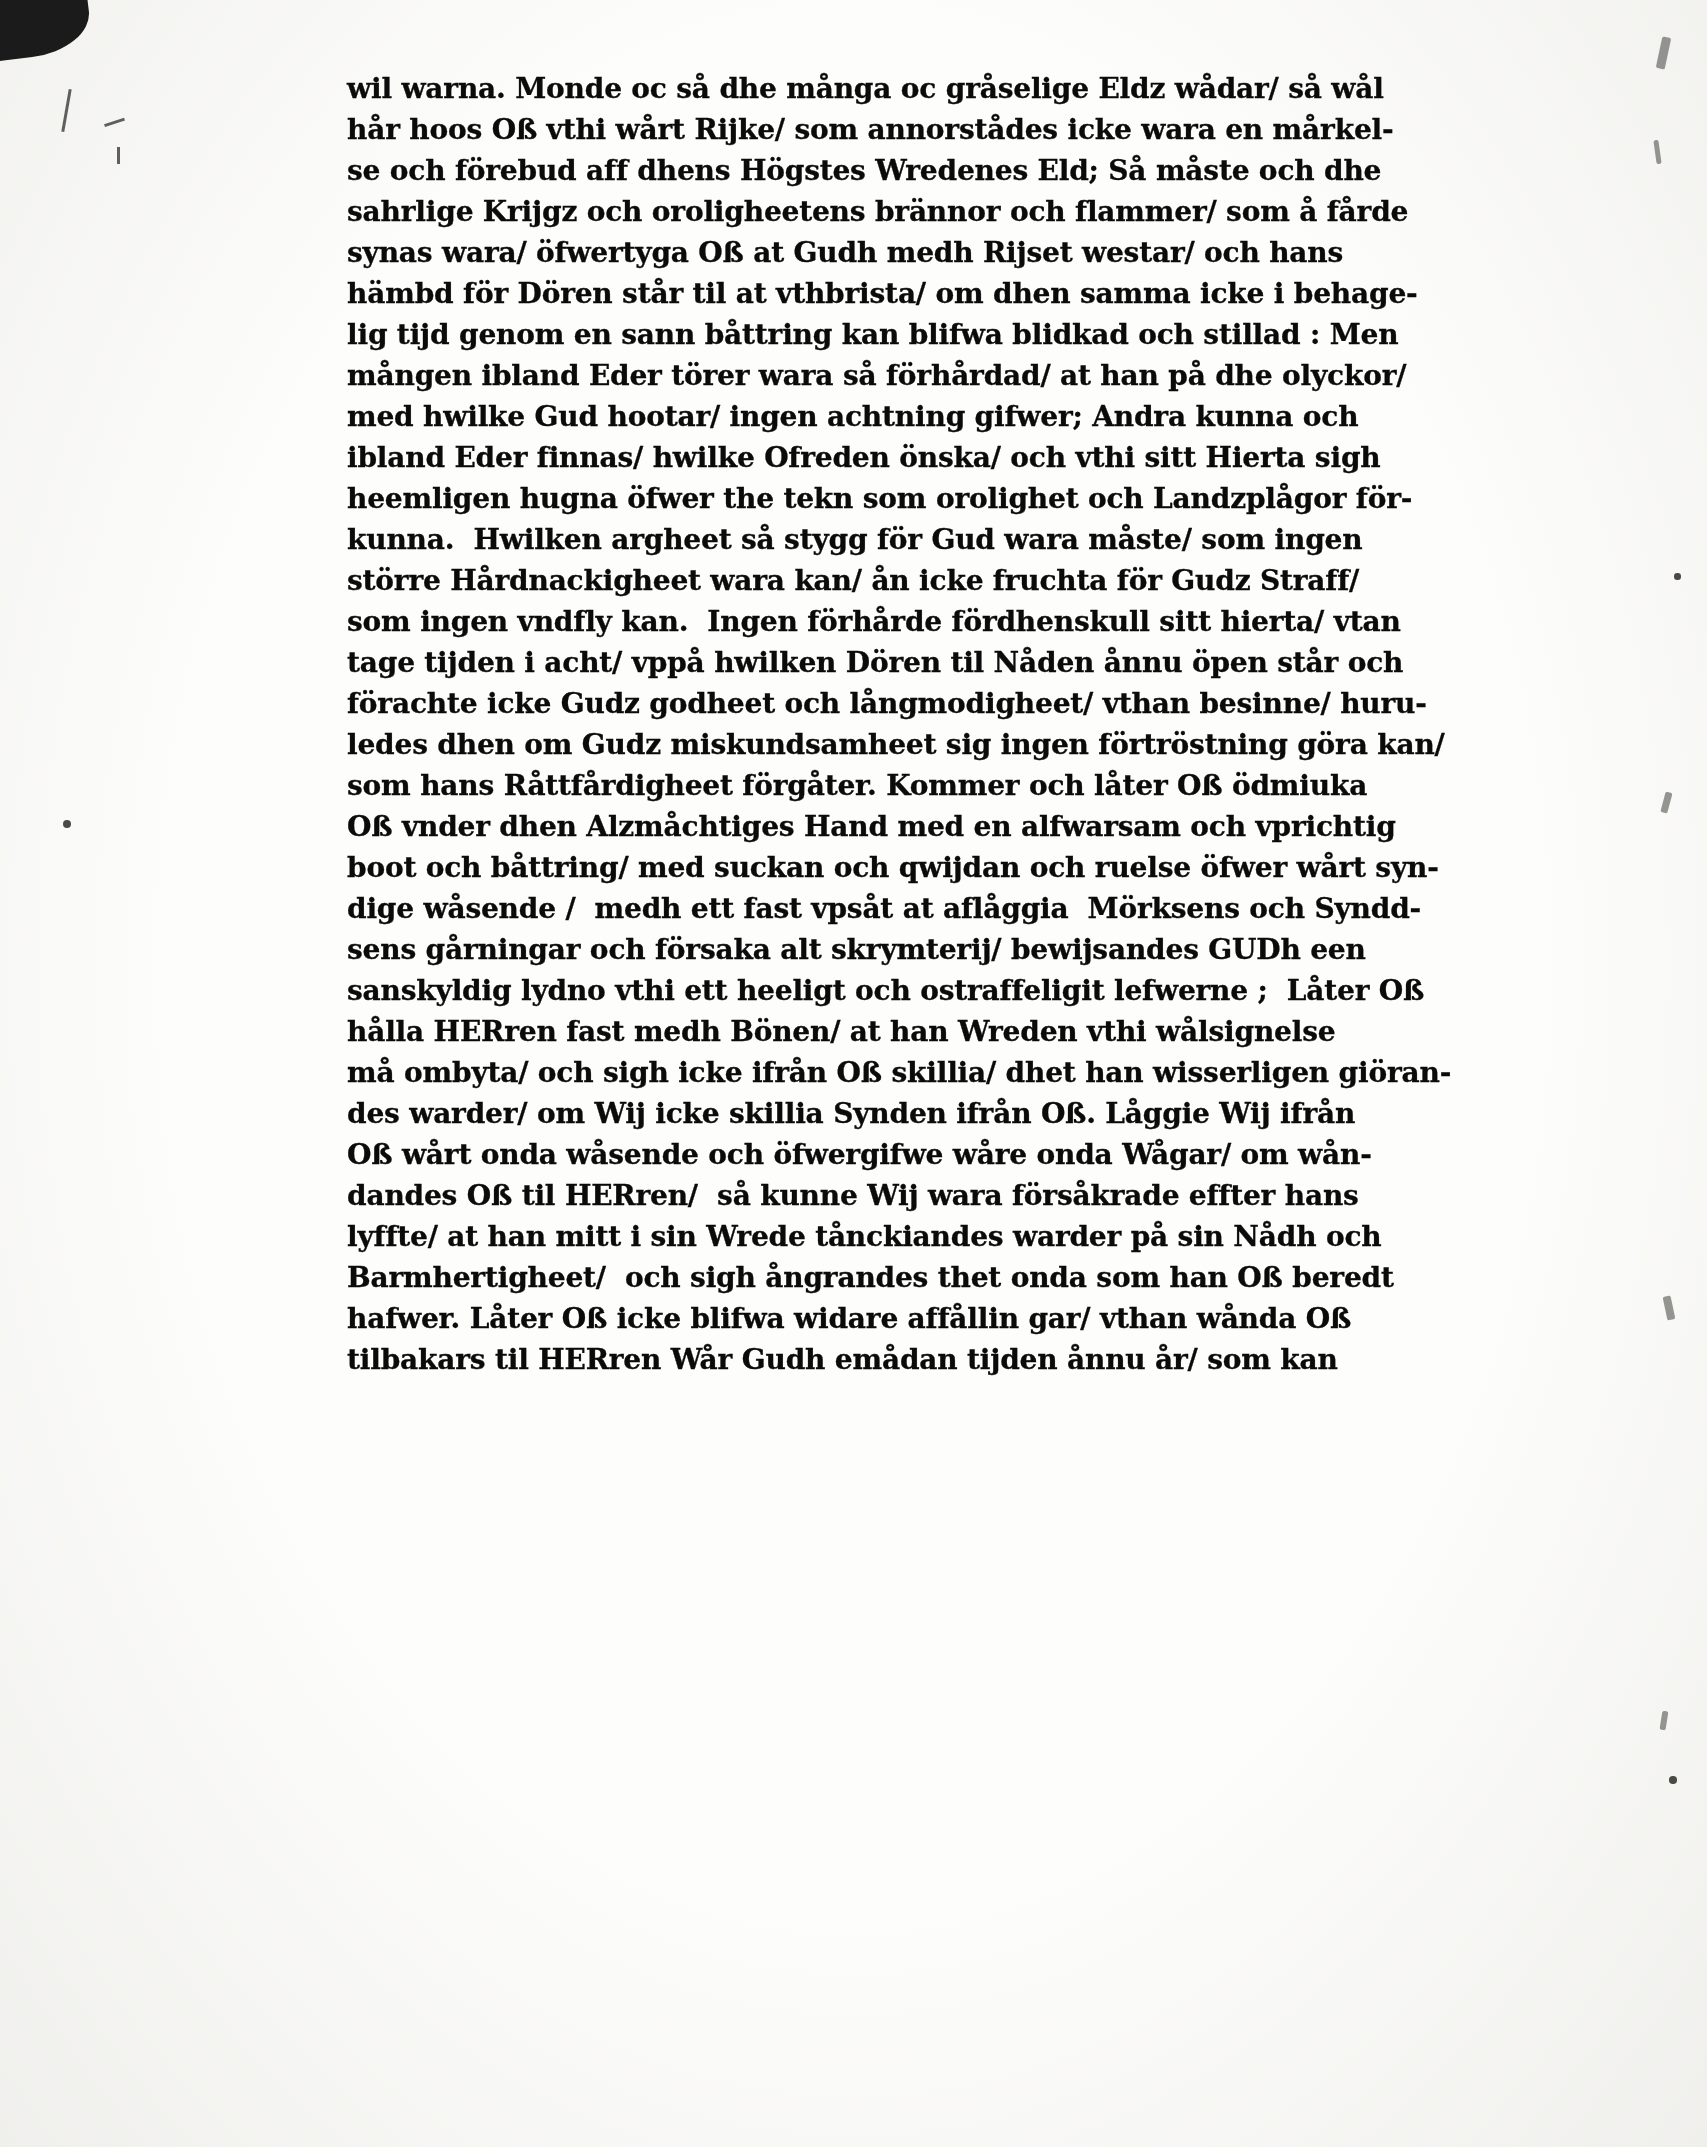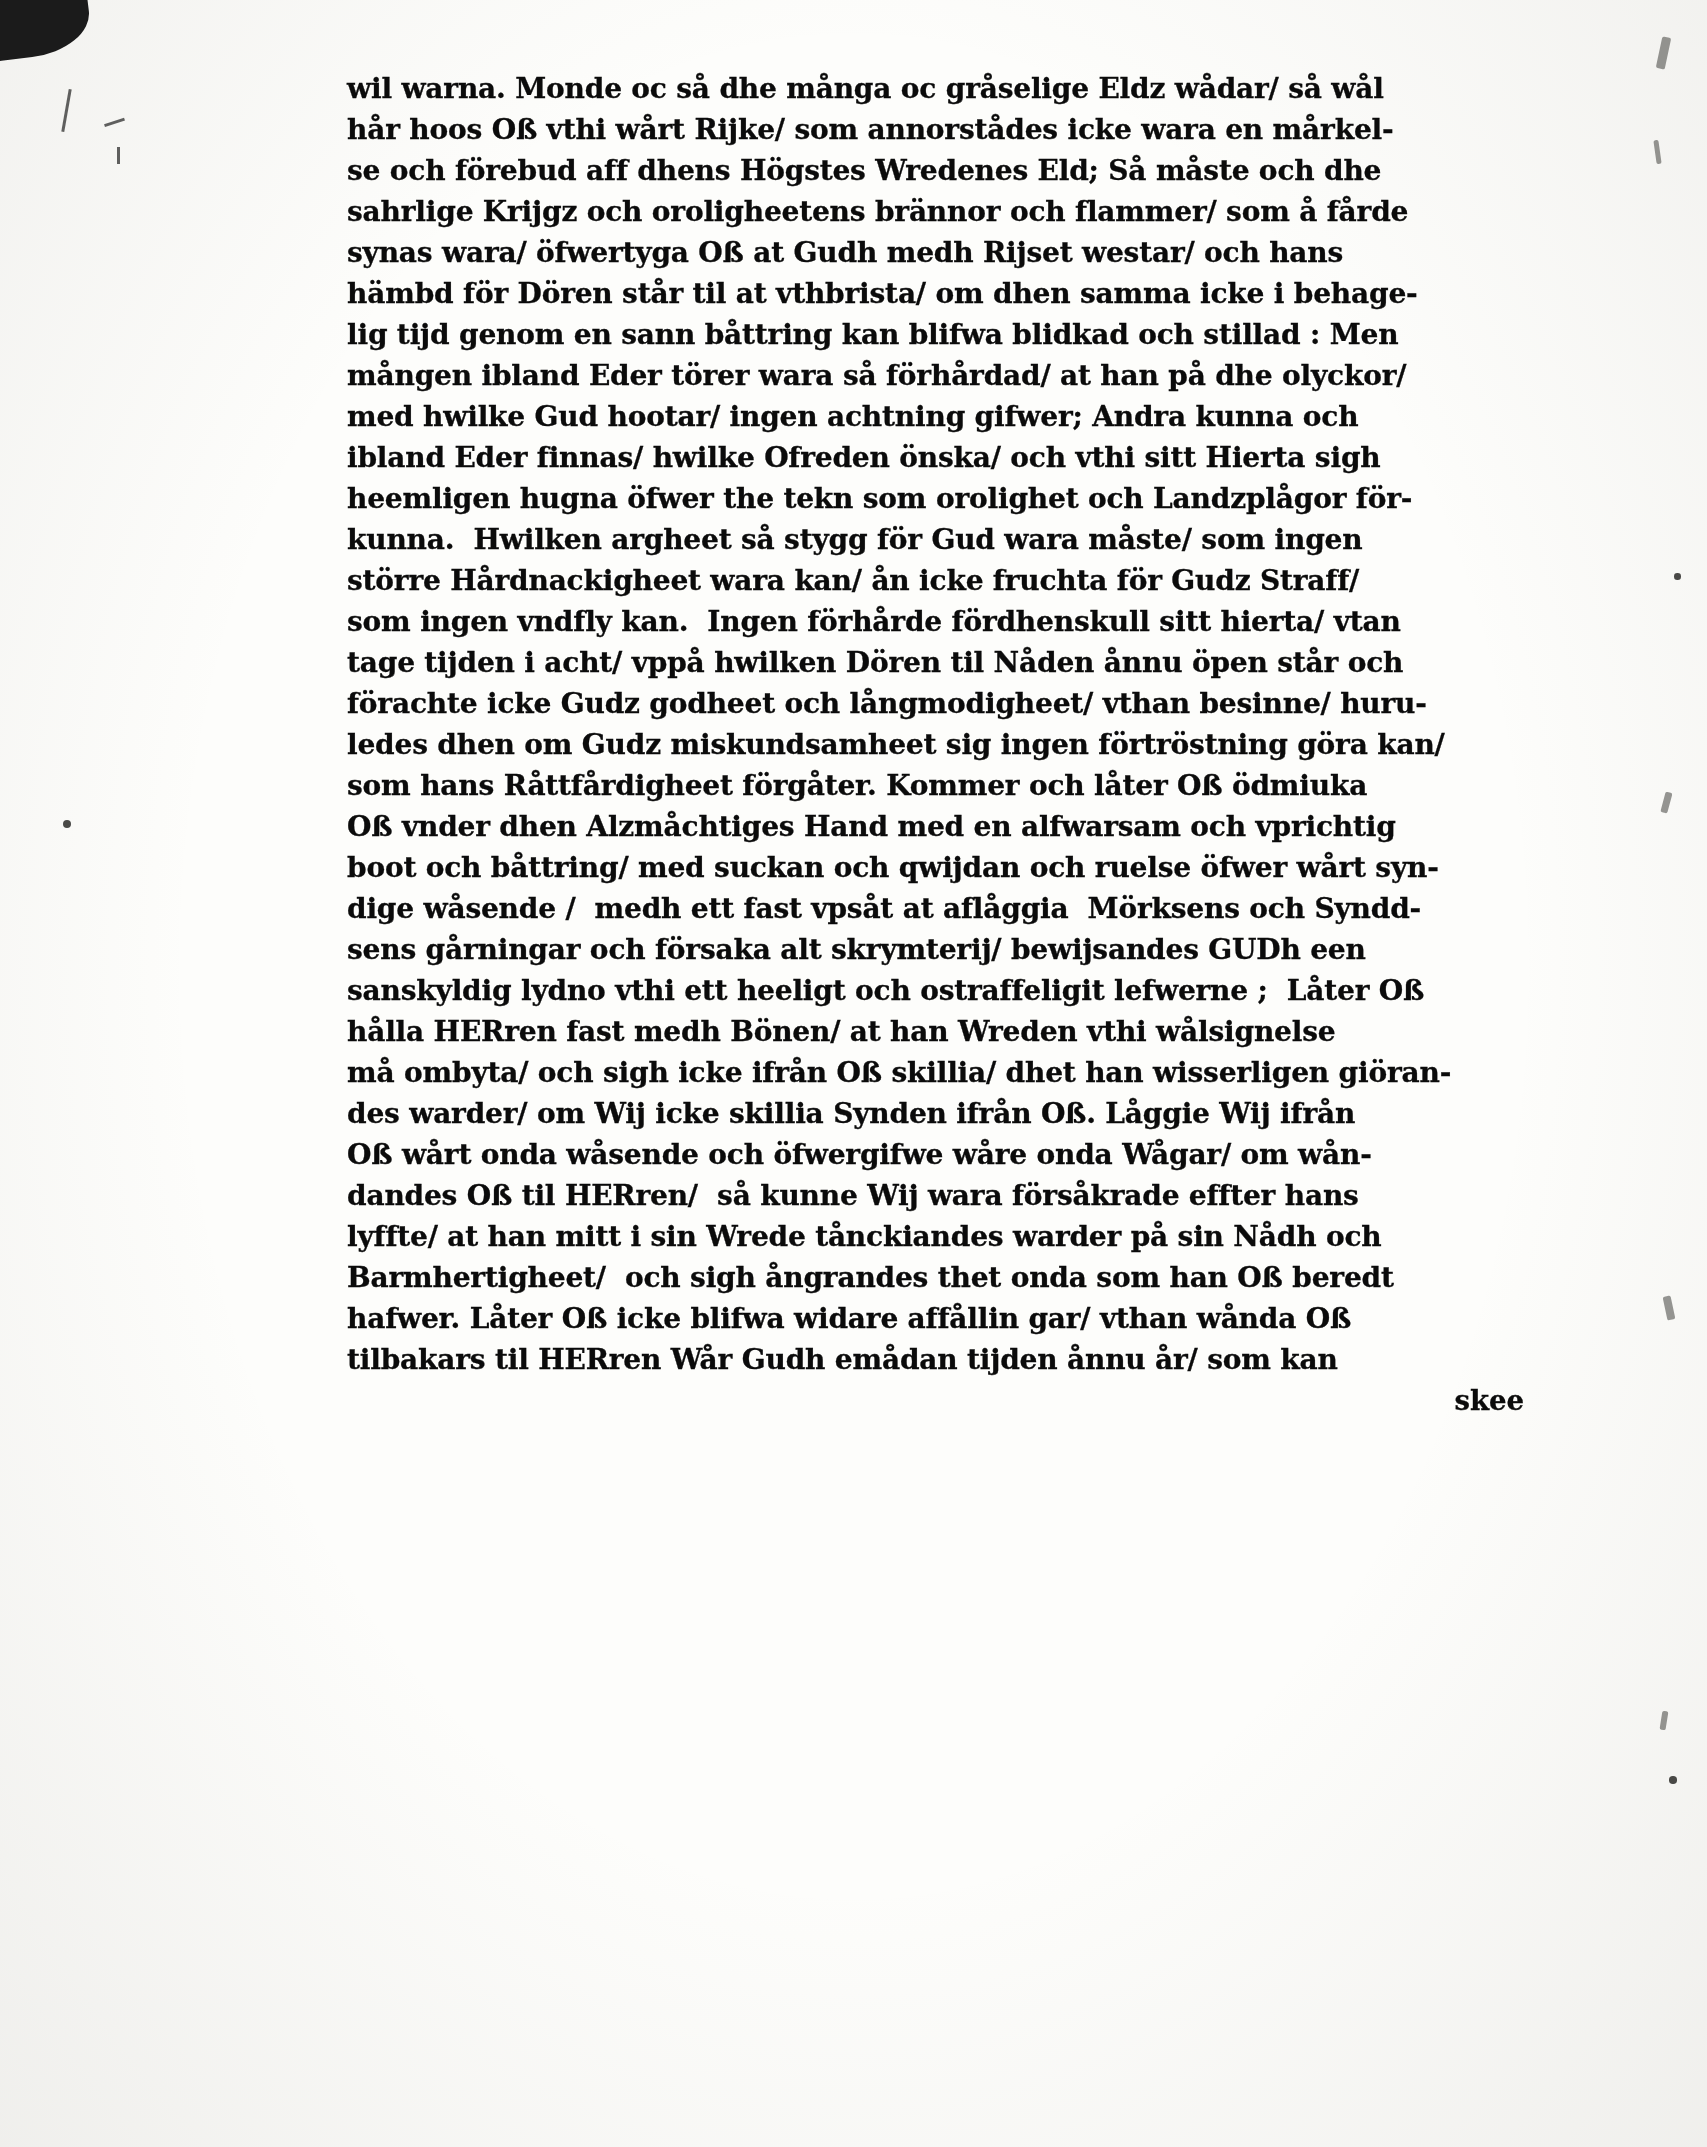--- a/index.html
+++ b/index.html
@@ -145,17 +145,16 @@
     <div class="line">sanskyldig lydno vthi ett heeligt och ostraffeligit lefwerne ;  Låter Oß</div>
     <div class="line">hålla HERren fast medh Bönen/ at han Wreden vthi wålsignelse</div>
     <div class="line">må ombyta/ och sigh icke ifrån Oß skillia/ dhet han wisserligen giöran-</div>
     <div class="line">des warder/ om Wij icke skillia Synden ifrån Oß. Låggie Wij ifrån</div>
     <div class="line">Oß wårt onda wåsende och öfwergifwe wåre onda Wågar/ om wån-</div>
     <div class="line">dandes Oß til HERren/  så kunne Wij wara försåkrade effter hans</div>
     <div class="line">lyffte/ at han mitt i sin Wrede tånckiandes warder på sin Nådh och</div>
     <div class="line">Barmhertigheet/  och sigh ångrandes thet onda som han Oß beredt</div>
     <div class="line">hafwer. Låter Oß icke blifwa widare affållin gar/ vthan wånda Oß</div>
     <div class="line">tilbakars til HERren Wår Gudh emådan tijden ånnu år/ som kan</div>
-    <div class="catchword">skee</div>
   </div>
 
 </div>
 
 
 </body></html>

